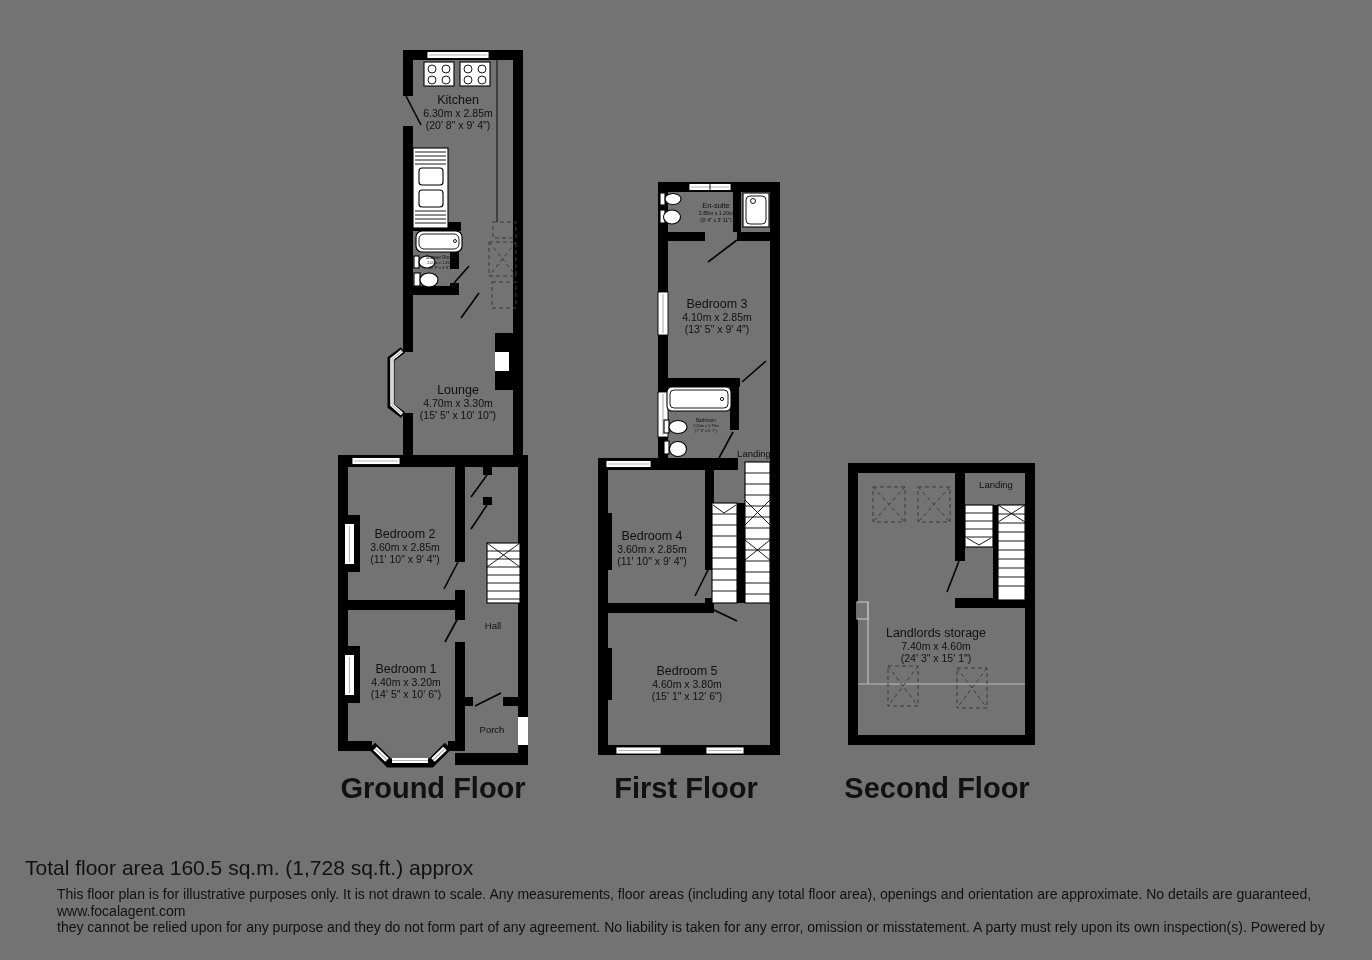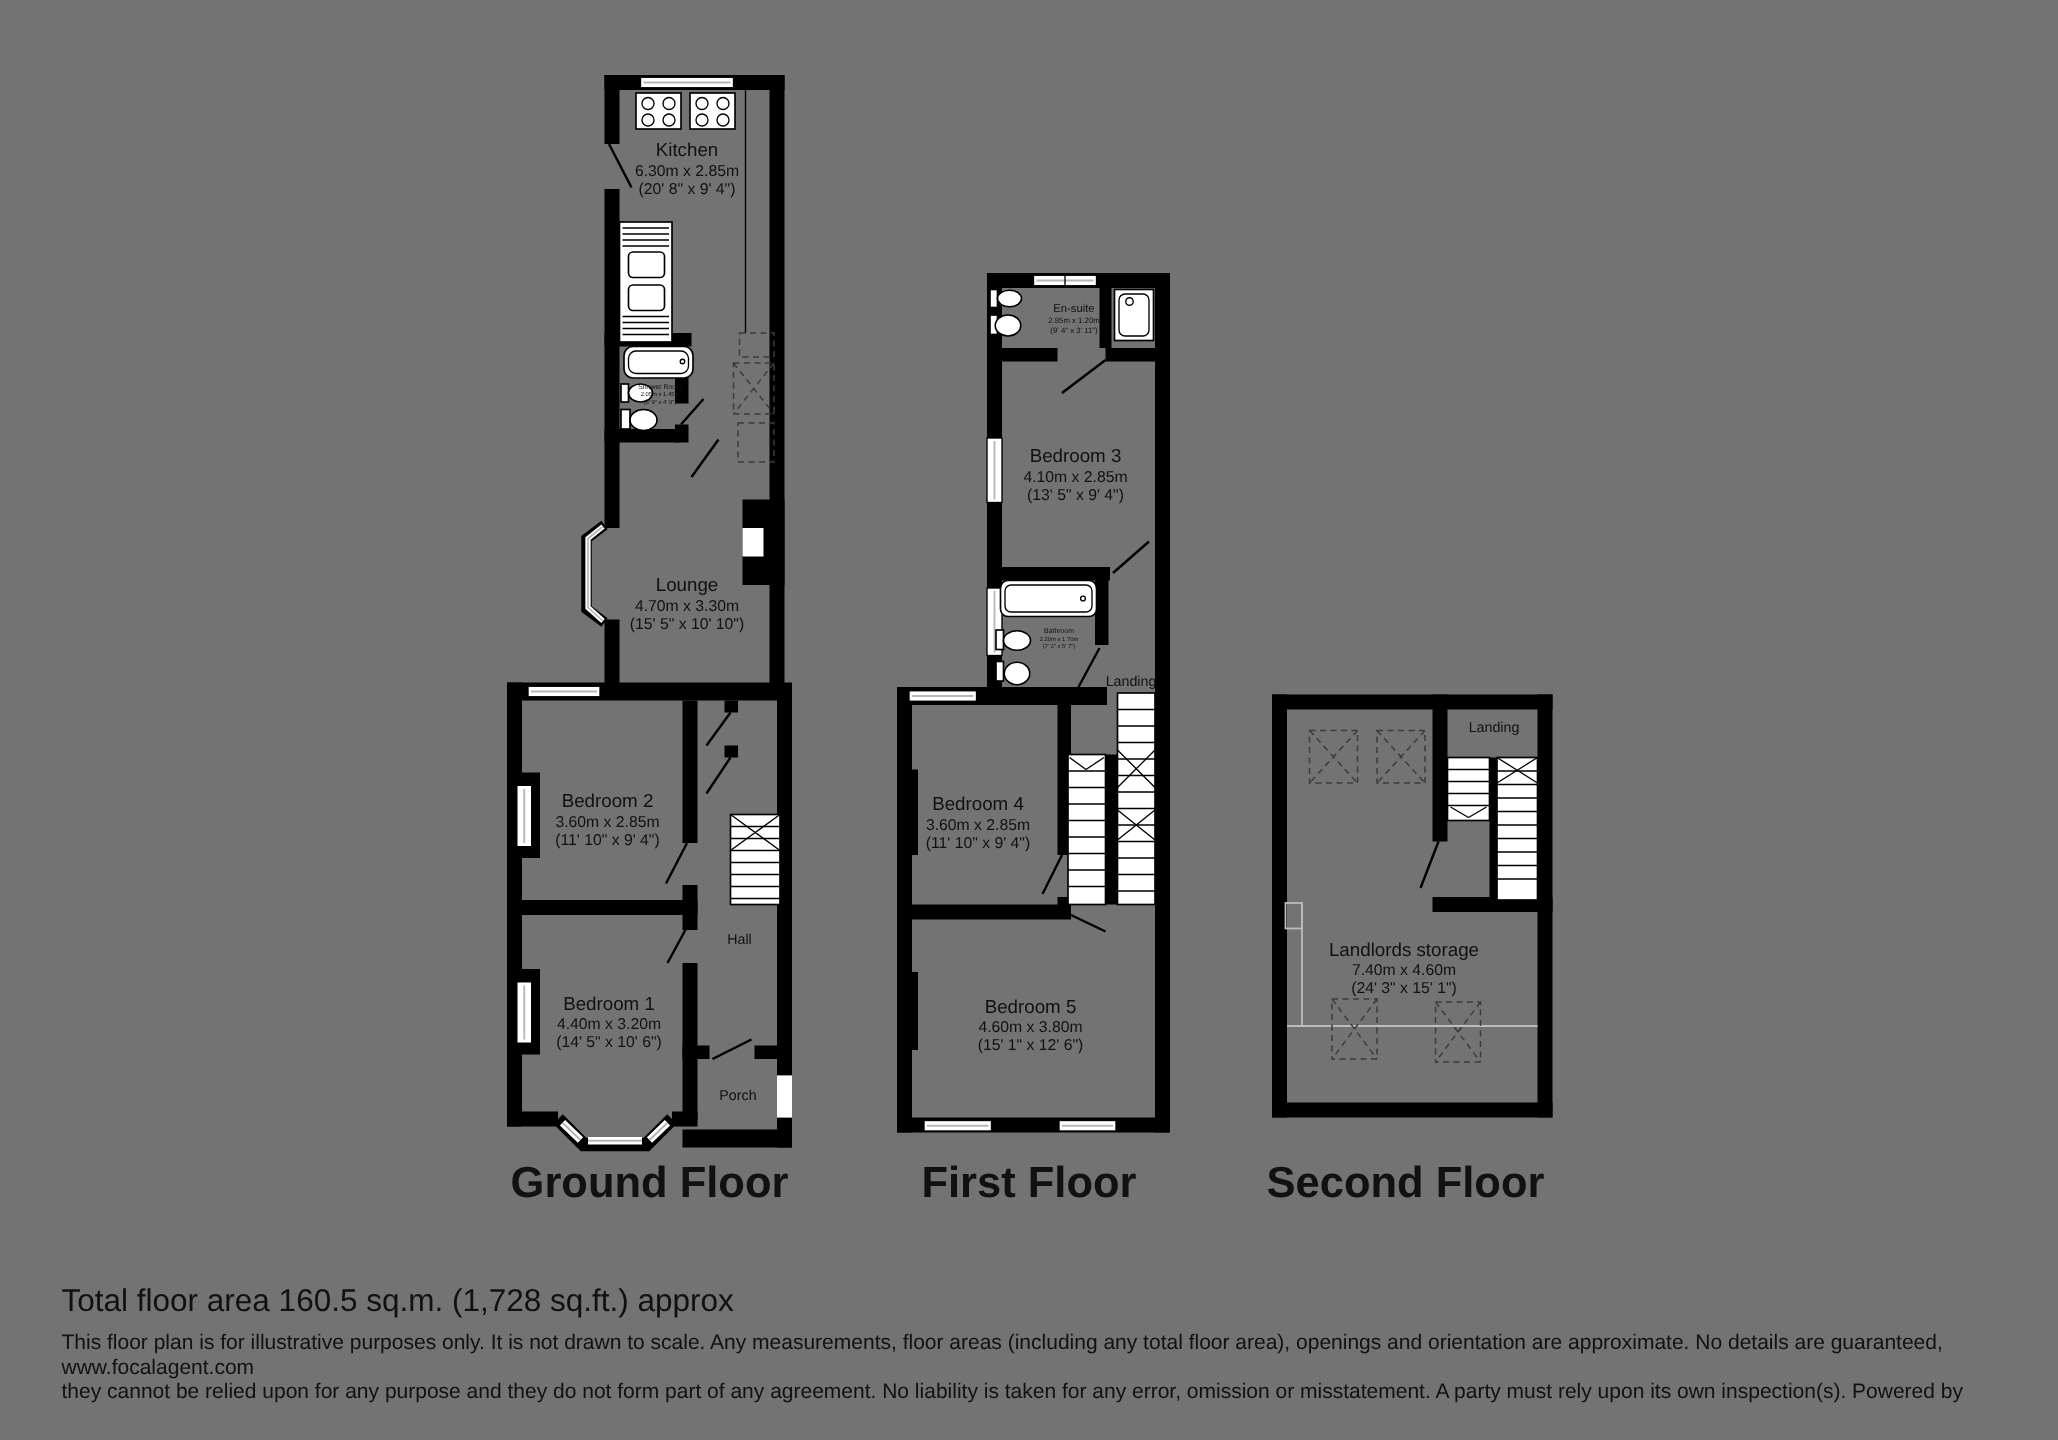--- a/index.html
+++ b/index.html
@@ -19,23 +19,23 @@
   text{fill:#111;}
   .t-name{font-size:12.5px;text-anchor:middle;}
   .t-dim{font-size:10.5px;text-anchor:middle;}
   .t-small{font-size:9.5px;text-anchor:middle;}
   .t-ens-name{font-size:7.5px;text-anchor:middle;}
   .t-ens-dim{font-size:5.2px;text-anchor:middle;}
   .t-tiny-name{font-size:4.6px;text-anchor:middle;}
   .t-tiny-dim{font-size:3.9px;text-anchor:middle;}
   .t-title{font-size:29px;font-weight:bold;text-anchor:middle;}
   
-  #footer{position:absolute;left:41px;top:856px;width:1330px;}
+  #footer{position:absolute;left:25px;top:856px;width:1330px;}
   #footer .total{font-size:21px;color:#111;}
-  #footer .disc{font-size:14px;line-height:16.5px;color:#111;margin-top:6px;}
+  #footer .disc{font-size:14px;line-height:16.5px;color:#111;margin-top:6px;margin-left:32px;}
 </style>
 </head>
 <body>
 
 <div id="page">
 
   <svg style="left:330px;top:40px;" width="210" height="770" viewBox="330 40 210 770">
 
     <g>
 

